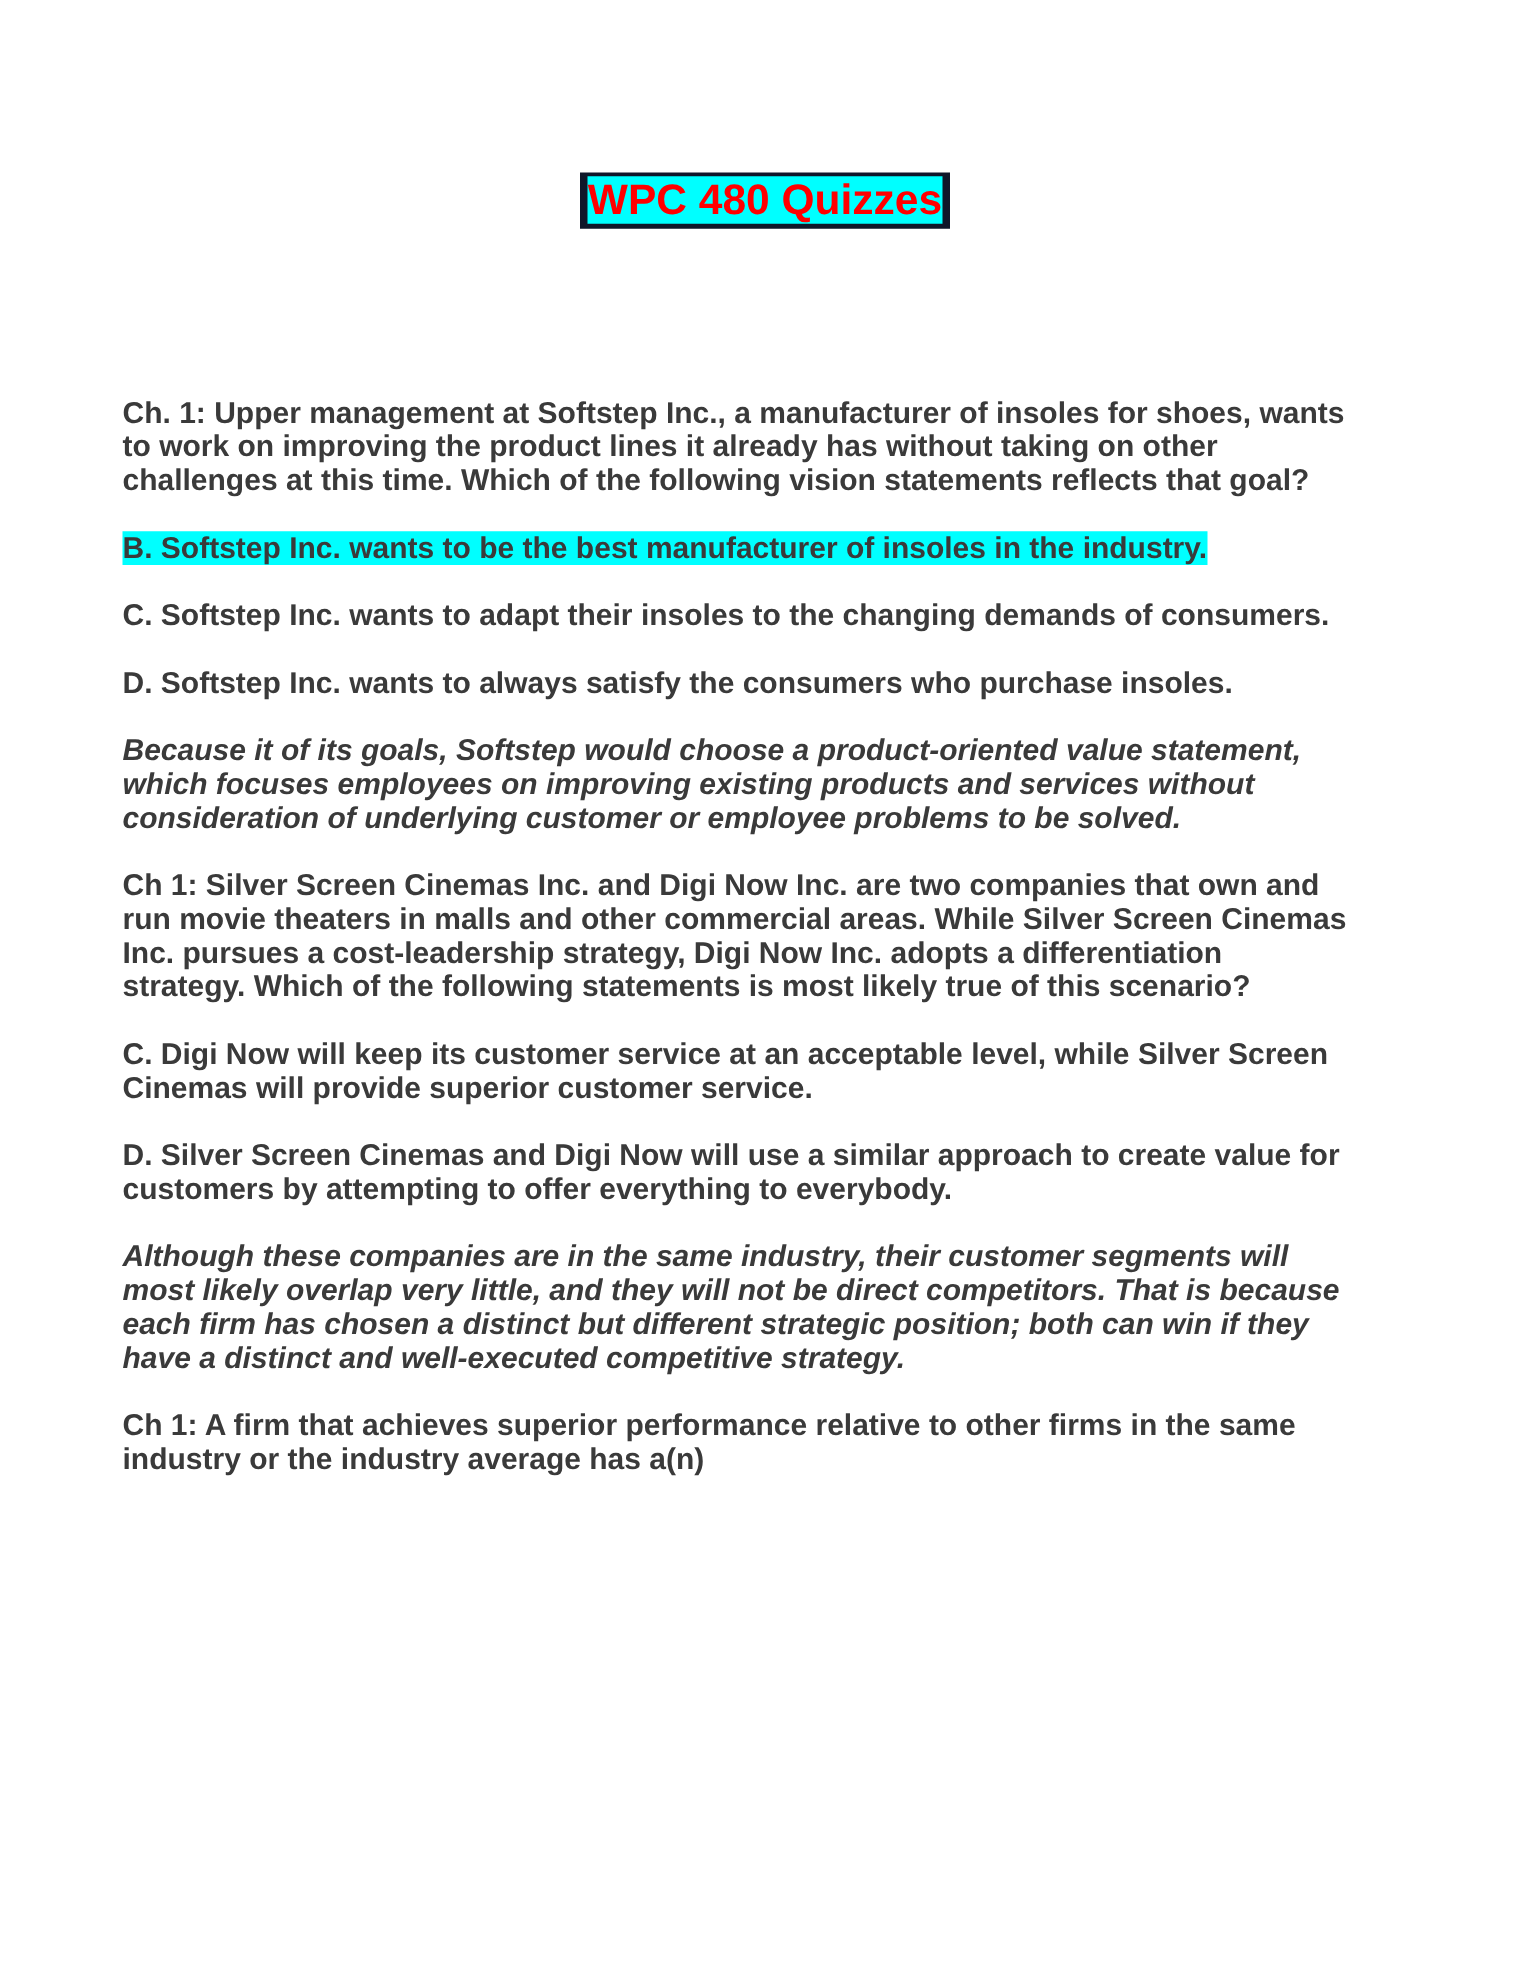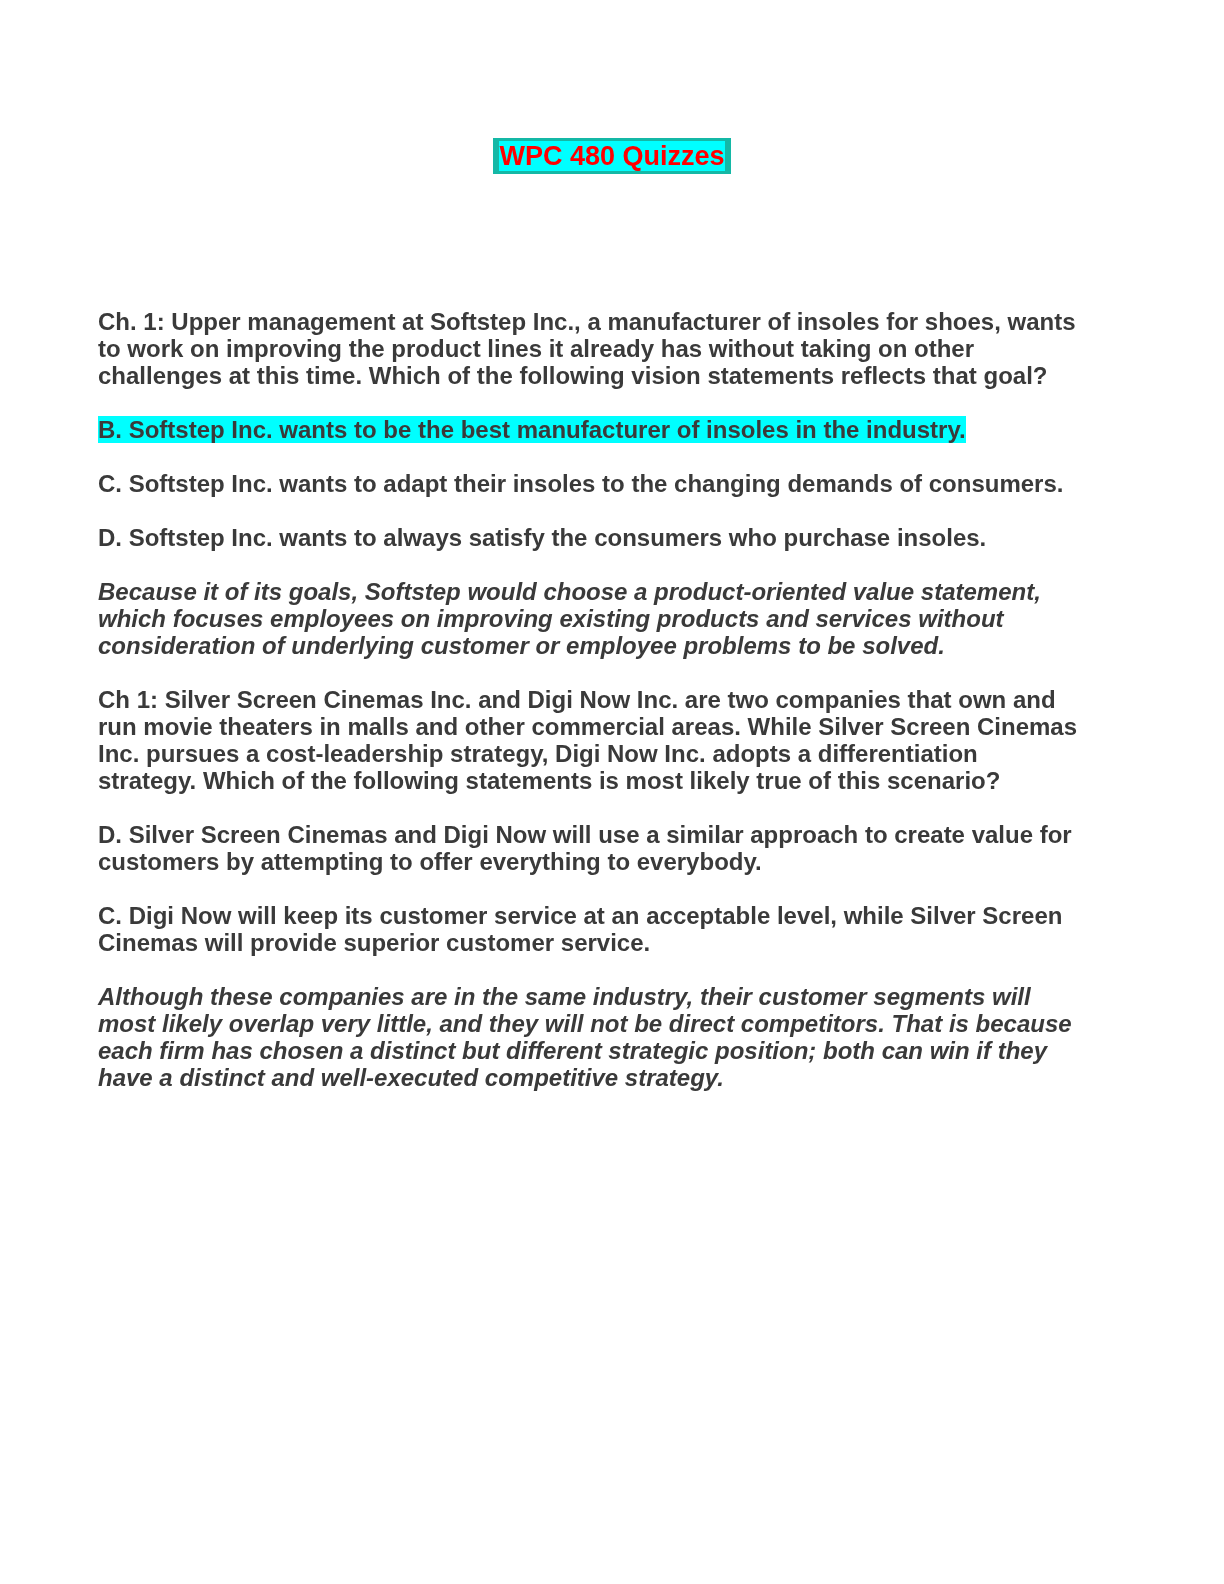--- a/index.html
+++ b/index.html
@@ -17,24 +17,24 @@
     overflow: hidden;
     box-sizing: border-box;
   }
   .title-wrap {
     padding-top: 138px;
     text-align: center;
   }
   .doc-title {
     display: inline-block;
     margin: 0;
-    font-size: 27px;
+    font-size: 34px;
     font-weight: bold;
     color: #ff0000;
-    background: #14b8a6;
+    background: #0f172a;
     padding: 2px 6px;
     line-height: 1.2;
   }
   .doc-body {
     margin: 134px 144px 0 98px;
     font-size: 24px;
     line-height: 27px;
     font-weight: bold;
   }
   .para {
@@ -68,21 +68,22 @@
     <p class="para">C. Softstep Inc. wants to adapt their insoles to the changing demands of consumers.</p>
 
     <p class="para">D. Softstep Inc. wants to always satisfy the consumers who purchase insoles.</p>
 
     <p class="para italic">Because it of its goals, Softstep would choose a product-oriented value statement, which focuses employees on improving existing products and services without consideration of underlying customer or employee problems to be solved.</p>
 
     <p class="para">Ch 1: Silver Screen Cinemas Inc. and Digi Now Inc. are two companies that own and run movie theaters in malls and other commercial areas. While Silver Screen Cinemas Inc. pursues a cost-leadership strategy, Digi Now Inc. adopts a differentiation strategy. Which of the following statements is most likely true of this scenario?</p>
 
 
 
+    <p class="para">C. Digi Now will keep its customer service at an acceptable level, while Silver Screen Cinemas will provide superior customer service.</p>
+
     <p class="para">D. Silver Screen Cinemas and Digi Now will use a similar approach to create value for customers by attempting to offer everything to everybody.</p>
-
-    <p class="para">C. Digi Now will keep its customer service at an acceptable level, while Silver Screen Cinemas will provide superior customer service.</p>
 
     <p class="para italic">Although these companies are in the same industry, their customer segments will most likely overlap very little, and they will not be direct competitors. That is because each firm has chosen a distinct but different strategic position; both can win if they have a distinct and well-executed competitive strategy.</p>
 
+    <p class="para">Ch 1: A firm that achieves superior performance relative to other firms in the same industry or the industry average has a(n)</p>
 
   </div>
 </div>
 
 </body></html>

